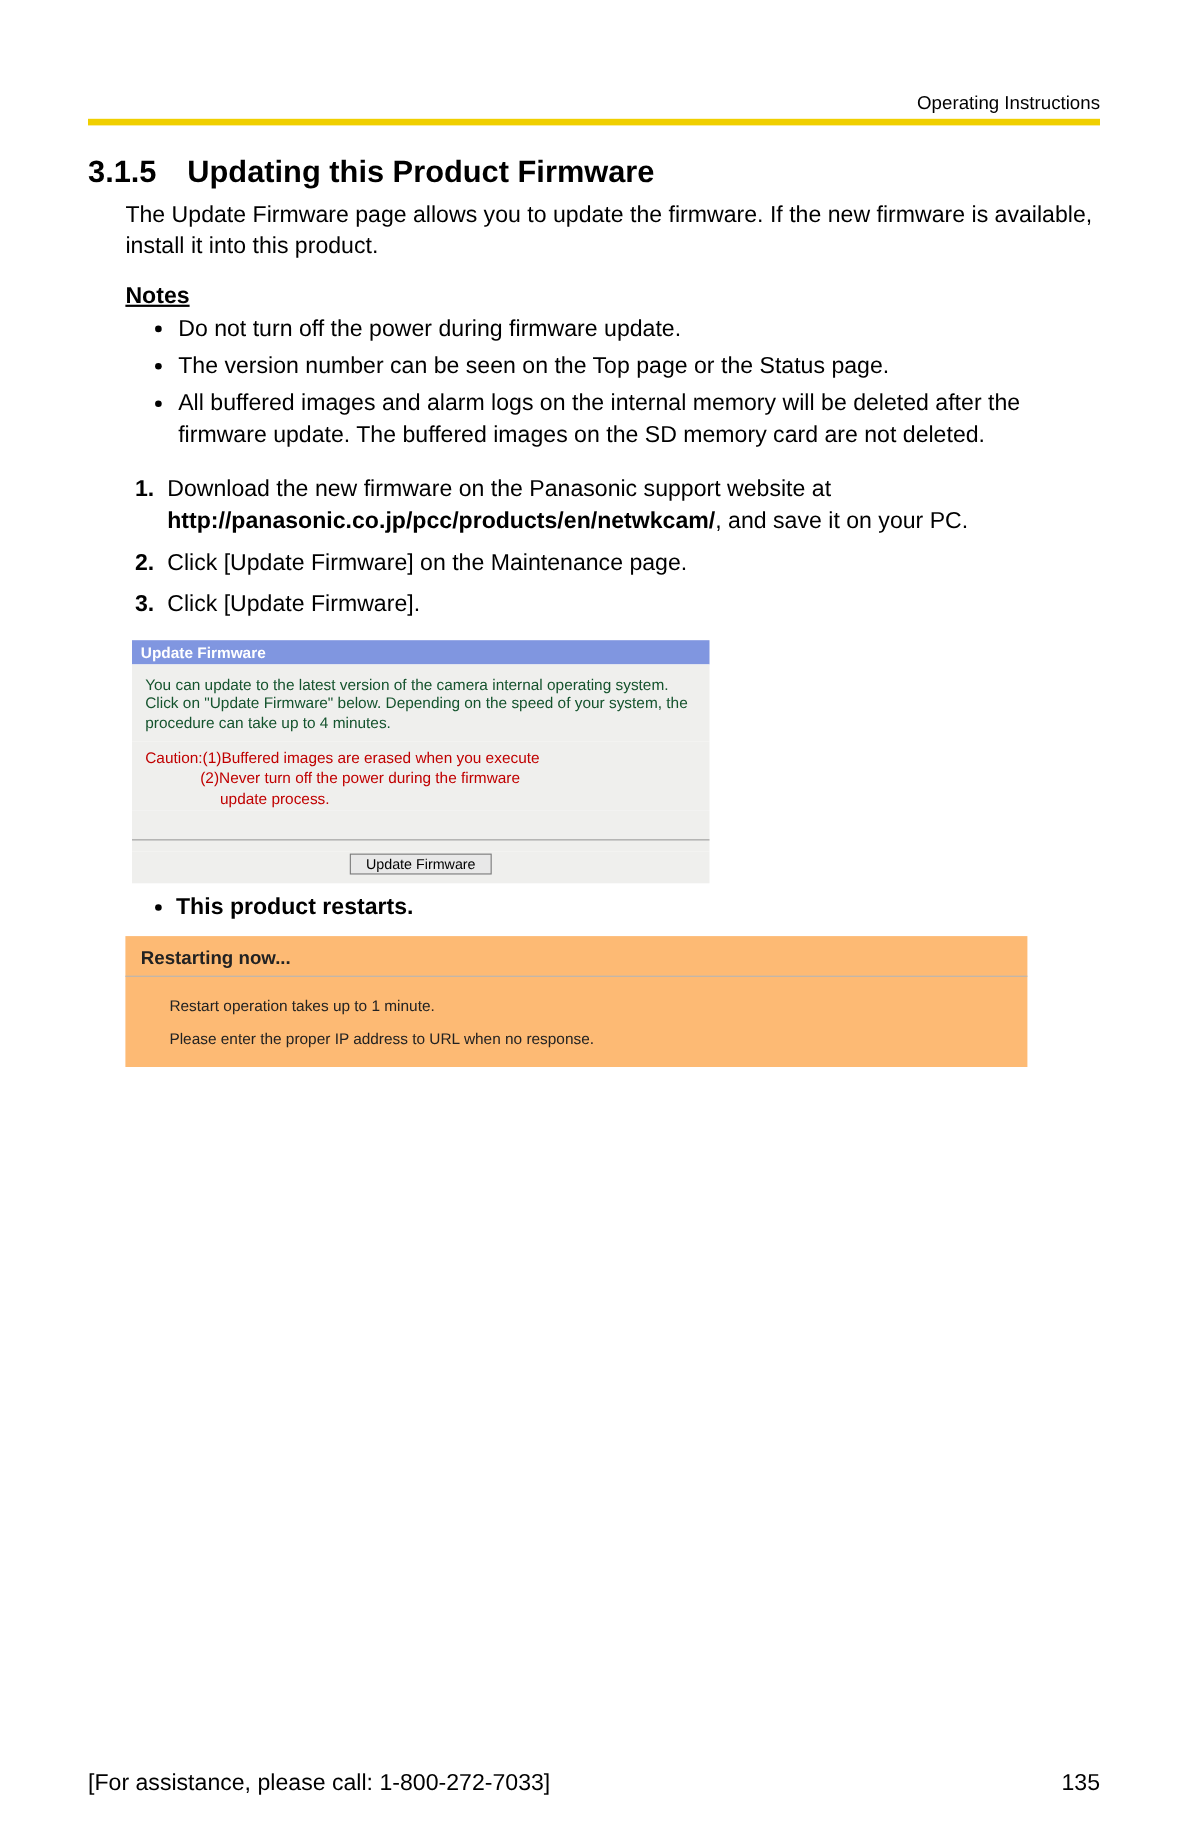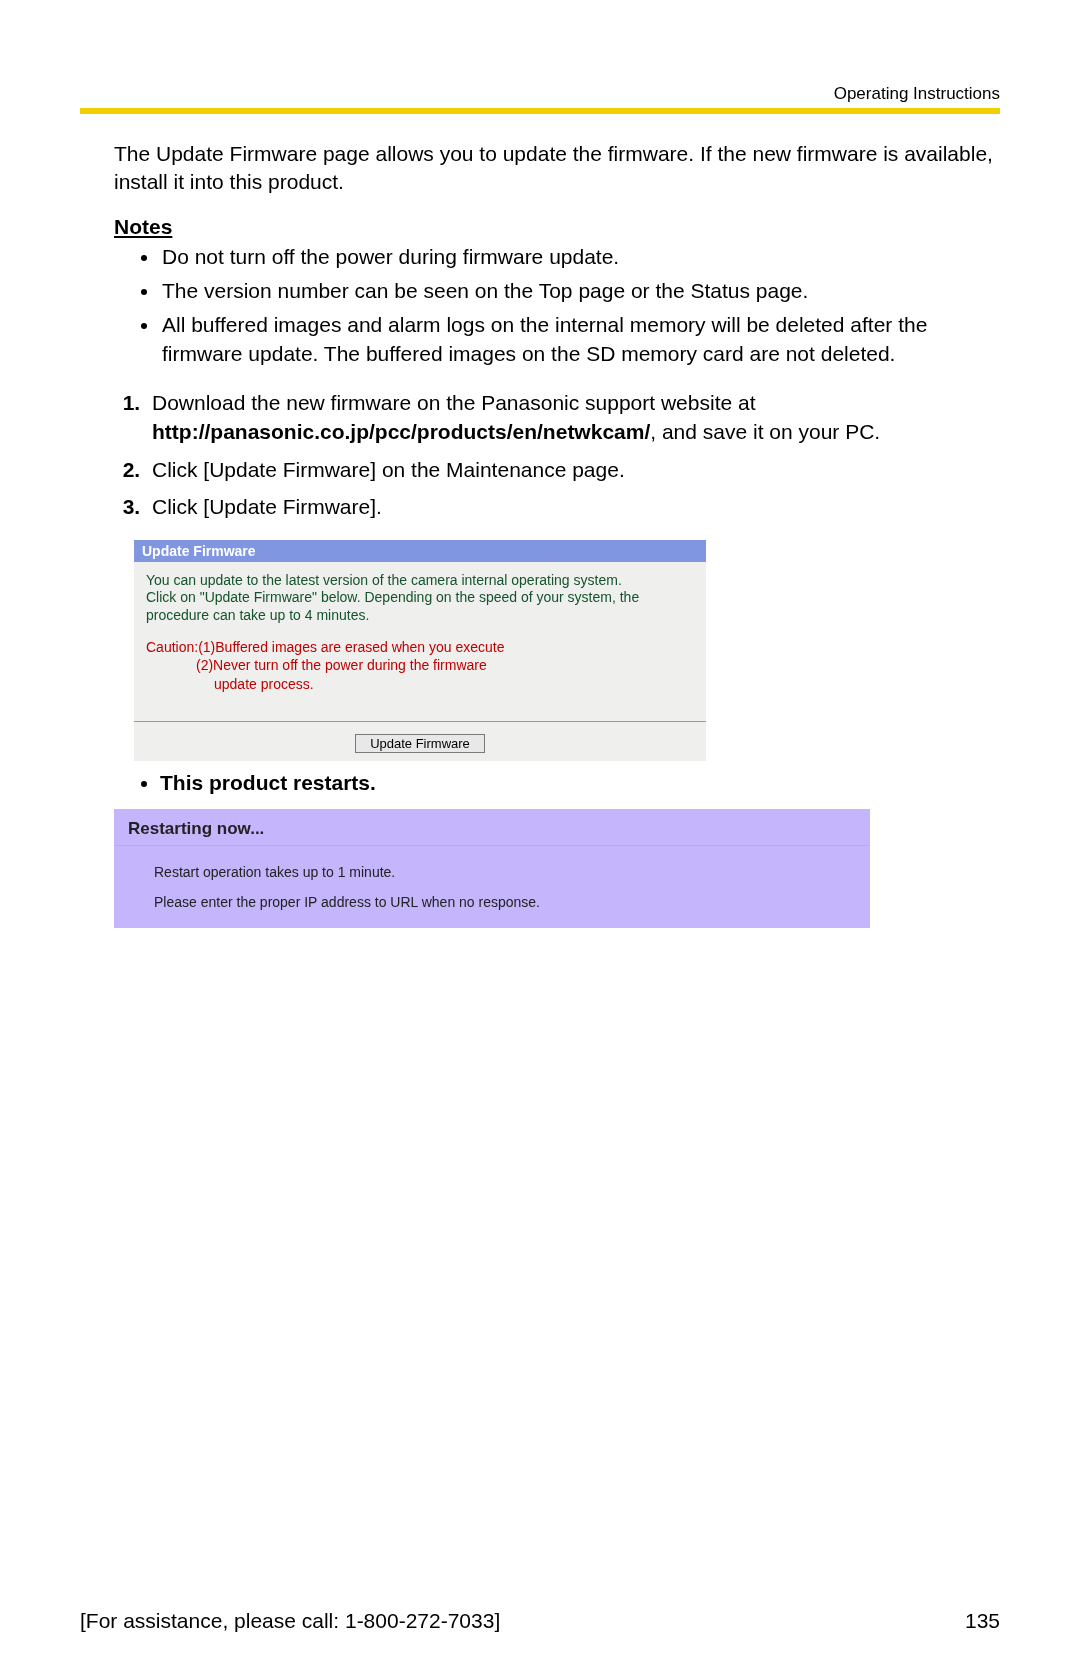--- a/index.html
+++ b/index.html
@@ -75,22 +75,22 @@
     margin-bottom: 8px;
     padding-left: 6px;
   }
   ol.steps > li::marker {
     font-weight: bold;
   }
   .bold { font-weight: bold; }
 
   
   .panel-wrap {
-    margin: 18px 0 10px 54px;
-    width: 572px;
+    margin: 18px 0 10px 40px;
+    width: 525px;
   }
   .panel-titlebar {
     background: #8096e0;
     color: #ffffff;
     font-size: 14px;
     font-weight: bold;
     padding: 3px 8px;
     font-family: Arial, sans-serif;
   }
   .panel-body {
@@ -141,22 +141,22 @@
     margin: 6px 0 14px 80px;
     padding: 0;
     font-size: 21px;
     font-weight: bold;
   }
   ul.sub-bul li { list-style: disc; }
 
   
   .restart-wrap {
     margin: 6px 0 0 34px;
-    width: 756px;
-    background: #c4b5fd;
+    width: 820px;
+    background: #fdba74;
     font-family: Arial, sans-serif;
     color: #222;
     padding: 0 0 18px 0;
   }
   .restart-title {
     font-weight: bold;
     font-size: 17px;
     padding: 10px 14px 6px 14px;
     border-bottom: 1px solid #b5b5b5;
   }
@@ -185,20 +185,23 @@
 </head>
 <body>
 
 <div class="page">
 
   <div class="header-right">Operating Instructions</div>
   <div class="top-rule"></div>
 
   <div class="content">
 
+    <h2 class="section-title">
+      <span class="sec-num">3.1.5</span><span>Updating this Product Firmware</span>
+    </h2>
 
     <p class="intro">The Update Firmware page allows you to update the firmware. If the new firmware is available, install it into this product.</p>
 
     <div class="notes-h">Notes</div>
     <ul class="notes-list">
       <li>Do not turn off the power during firmware update.</li>
       <li>The version number can be seen on the Top page or the Status page.</li>
       <li>All buffered images and alarm logs on the internal memory will be deleted after the firmware update. The buffered images on the SD memory card are not deleted.</li>
     </ul>
 

